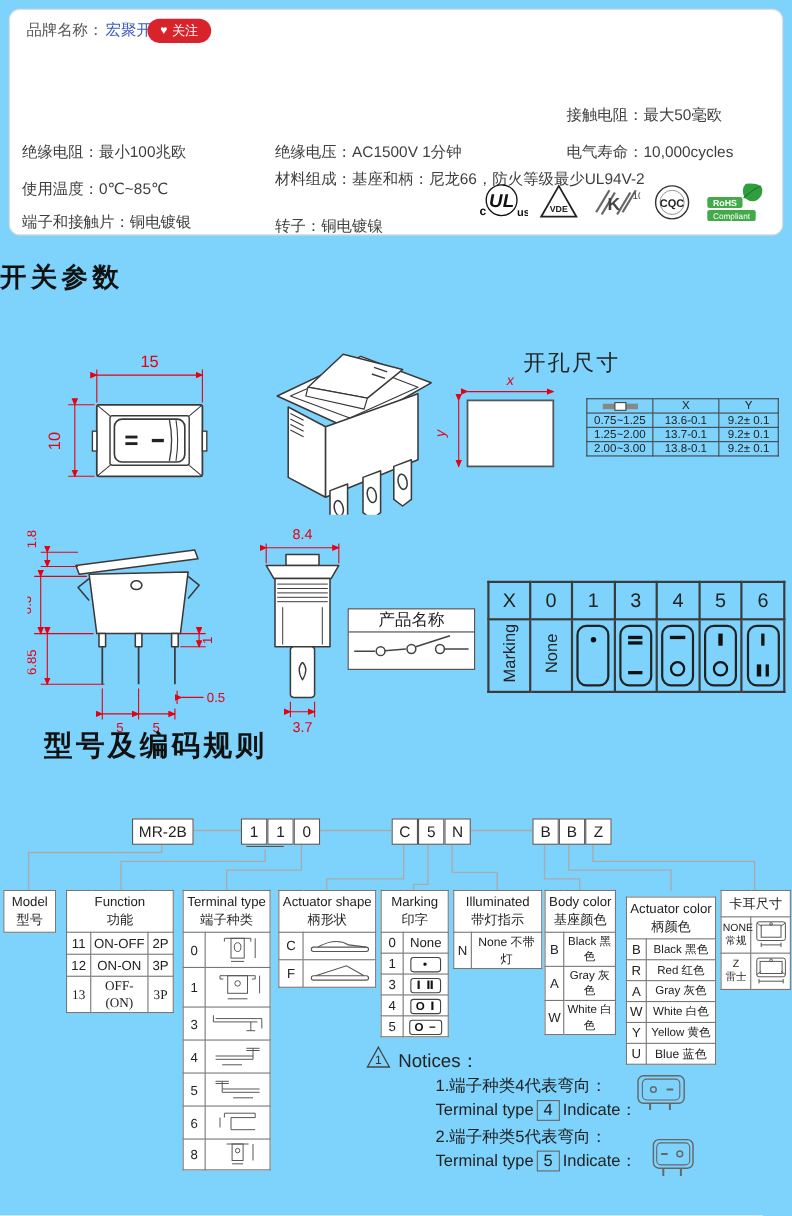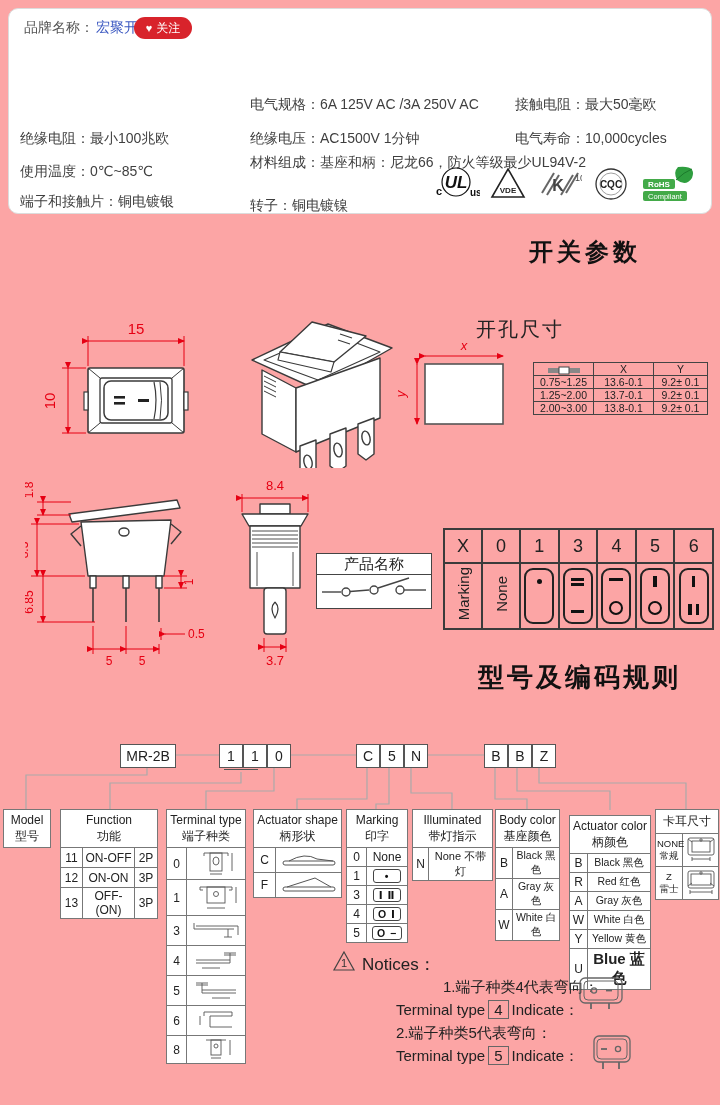--- a/index.html
+++ b/index.html
@@ -1,29 +1,29 @@
 <!DOCTYPE html>
 <html><head>
 <meta charset="utf-8">
 <style>
   html,body{margin:0;padding:0;background:#fff;}
-  #page{position:relative;width:720px;height:1105px;background:#fca5a5;
+  #page{position:relative;width:720px;height:1105px;background:#7dd3fc;
         font-family:"Liberation Sans","DejaVu Sans",sans-serif;color:#3f3f3f;overflow:hidden;}
   .abs{position:absolute;}
   
   .card{left:8px;top:8px;width:702px;height:204px;border:1px solid #dcdcdc;border-radius:10px;background:#fff;}
   .brand-label{font-size:14px;color:#555;}
   .brand-name{font-size:14px;color:#3a57c0;cursor:pointer;}
   .follow-btn{display:flex;align-items:center;justify-content:center;gap:4px;width:58px;height:22px;
               border-radius:12px;background:#d8232b;color:#fff;font-size:12px;cursor:pointer;}
   .pp-title{font-family:"DejaVu Serif","Liberation Serif",serif;font-style:italic;font-weight:bold;
             font-size:27px;color:#141414;letter-spacing:9px;}
   .spec{font-size:14px;color:#3f3f3f;white-space:nowrap;}
   
-  .h-section{width:624px;text-align:right;font-weight:bold;color:#111;margin-left:17px;}
+  .h-section{width:624px;text-align:left;font-weight:bold;color:#111;}
   svg text.dim{fill:#e60013;font-family:"Liberation Sans",sans-serif;}
   svg .ln{stroke:#3a3a3a;fill:none;}
   svg .lnf{stroke:#3a3a3a;fill:#fff;}
   svg .rd{stroke:#e60013;fill:none;stroke-width:1;}
   
   table.holes{border-collapse:collapse;table-layout:fixed;font-size:10.5px;color:#222;}
   table.holes td{border:1.6px solid #444;text-align:center;padding:0;height:11px;white-space:nowrap;}
   
   table.mark{border-collapse:collapse;table-layout:fixed;color:#222;}
   table.mark td{border:2px solid #3b3b3b;text-align:center;vertical-align:middle;padding:0;}
@@ -58,21 +58,20 @@
   <div class="abs" style="left:24px;top:19px;display:flex;align-items:center;gap:2px;">
     <span class="brand-label">品牌名称：</span>
     <span class="brand-name">宏聚开关</span>
   </div>
   <div class="abs follow-btn" style="left:134px;top:17px;">
     <span style="font-size:11px;">♥</span>
     <span>关注</span>
   </div>
 
 
-  <div class="abs spec" style="left:250px;top:96px;"><span>电气规格：</span><span>6A  125V  AC /3A 250V  AC</span></div>
   <div class="abs spec" style="left:515px;top:96px;"><span>接触电阻：</span><span>最大50毫欧</span></div>
   <div class="abs spec" style="left:20px;top:130px;"><span>绝缘电阻：</span><span>最小100兆欧</span></div>
   <div class="abs spec" style="left:250px;top:130px;"><span>绝缘电压：</span><span>AC1500V 1分钟</span></div>
   <div class="abs spec" style="left:515px;top:130px;"><span>电气寿命：</span><span>10,000cycles</span></div>
   <div class="abs spec" style="left:20px;top:163px;"><span>使用温度：</span><span>0℃~85℃</span></div>
   <div class="abs spec" style="left:250px;top:154px;"><span>材料组成：</span><span>基座和柄：尼龙66，防火等级最少UL94V-2</span></div>
   <div class="abs spec" style="left:20px;top:193px;"><span>端子和接触片：</span><span>铜电镀银</span></div>
   <div class="abs spec" style="left:250px;top:197px;"><span>转子：</span><span>铜电镀镍</span></div>
 
   <div class="abs" style="left:428px;top:164px;display:flex;align-items:center;gap:10px;">
@@ -433,21 +432,21 @@
     <tr style="height:20px;">
           <td>11</td>
           <td>ON-OFF</td>
           <td>2P</td>
         </tr>
     <tr style="height:20px;">
           <td>12</td>
           <td>ON-ON</td>
           <td>3P</td>
         </tr>
-    <tr style="height:20px;">
+    <tr style="height:20px;font-family:Liberation Serif, serif;">
           <td>13</td>
           <td>OFF-(ON)</td>
           <td>3P</td>
         </tr>
   </tbody>
     </table>
 
   <table class="bt abs" style="left:166px;top:809px;width:79px;">
     <colgroup>
         <col style="width:20px">
@@ -675,21 +674,21 @@
     <tr style="height:19px;">
           <td>W</td>
           <td style="font-size:10.5px;">White 白色</td>
         </tr>
     <tr style="height:19px;">
           <td>Y</td>
           <td style="font-size:10.5px;">Yellow 黄色</td>
         </tr>
     <tr style="height:19px;">
           <td>U</td>
-          <td style="font-size:15px;font-weight:bold;">Blue 蓝色</td>
+          <td style="font-size:11px;">Blue 蓝色</td>
         </tr>
   </tbody>
     </table>
 
   <table class="bt abs" style="left:655px;top:809px;width:63px;">
     <colgroup>
         <col style="width:27px">
         <col style="width:36px">
       </colgroup>
     <tbody>
@@ -725,21 +724,21 @@
             </svg></td>
         </tr>
   </tbody>
     </table>
 
   <svg class="abs" style="left:332px;top:950px;" width="24" height="22">
     <polygon points="12,2 22,20 2,20" fill="none" stroke="#444" stroke-width="1.2"></polygon>
     <text x="12" y="17" text-anchor="middle" font-size="11" fill="#333">1</text>
   </svg>
   <div class="abs ntc" style="left:362px;top:953px;font-size:17px;">Notices：</div>
-  <div class="abs ntc" style="left:396px;top:978px;margin-left:47px;">1.端子种类4代表弯向：</div>
+  <div class="abs ntc" style="left:396px;top:978px;">1.端子种类4代表弯向：</div>
   <div class="abs ntc" style="left:396px;top:1000px;">
     <span>Terminal type</span><span class="ntc-code">4</span><span>Indicate：</span>
   </div>
   <svg class="abs" style="left:578px;top:976px;" width="48" height="34">
     <g stroke="#666" stroke-width="1.3" fill="none">
       <rect x="2" y="2" width="42" height="25" rx="5"></rect>
         <rect x="6" y="5" width="34" height="19" rx="4" stroke-width="1"></rect>
       <circle cx="16" cy="14.5" r="2.6"></circle>
         <line x1="28" y1="14.5" x2="34" y2="14.5" stroke-width="1.8"></line>
       <line x1="13" y1="27" x2="13" y2="33" stroke-width="1.8"></line>

